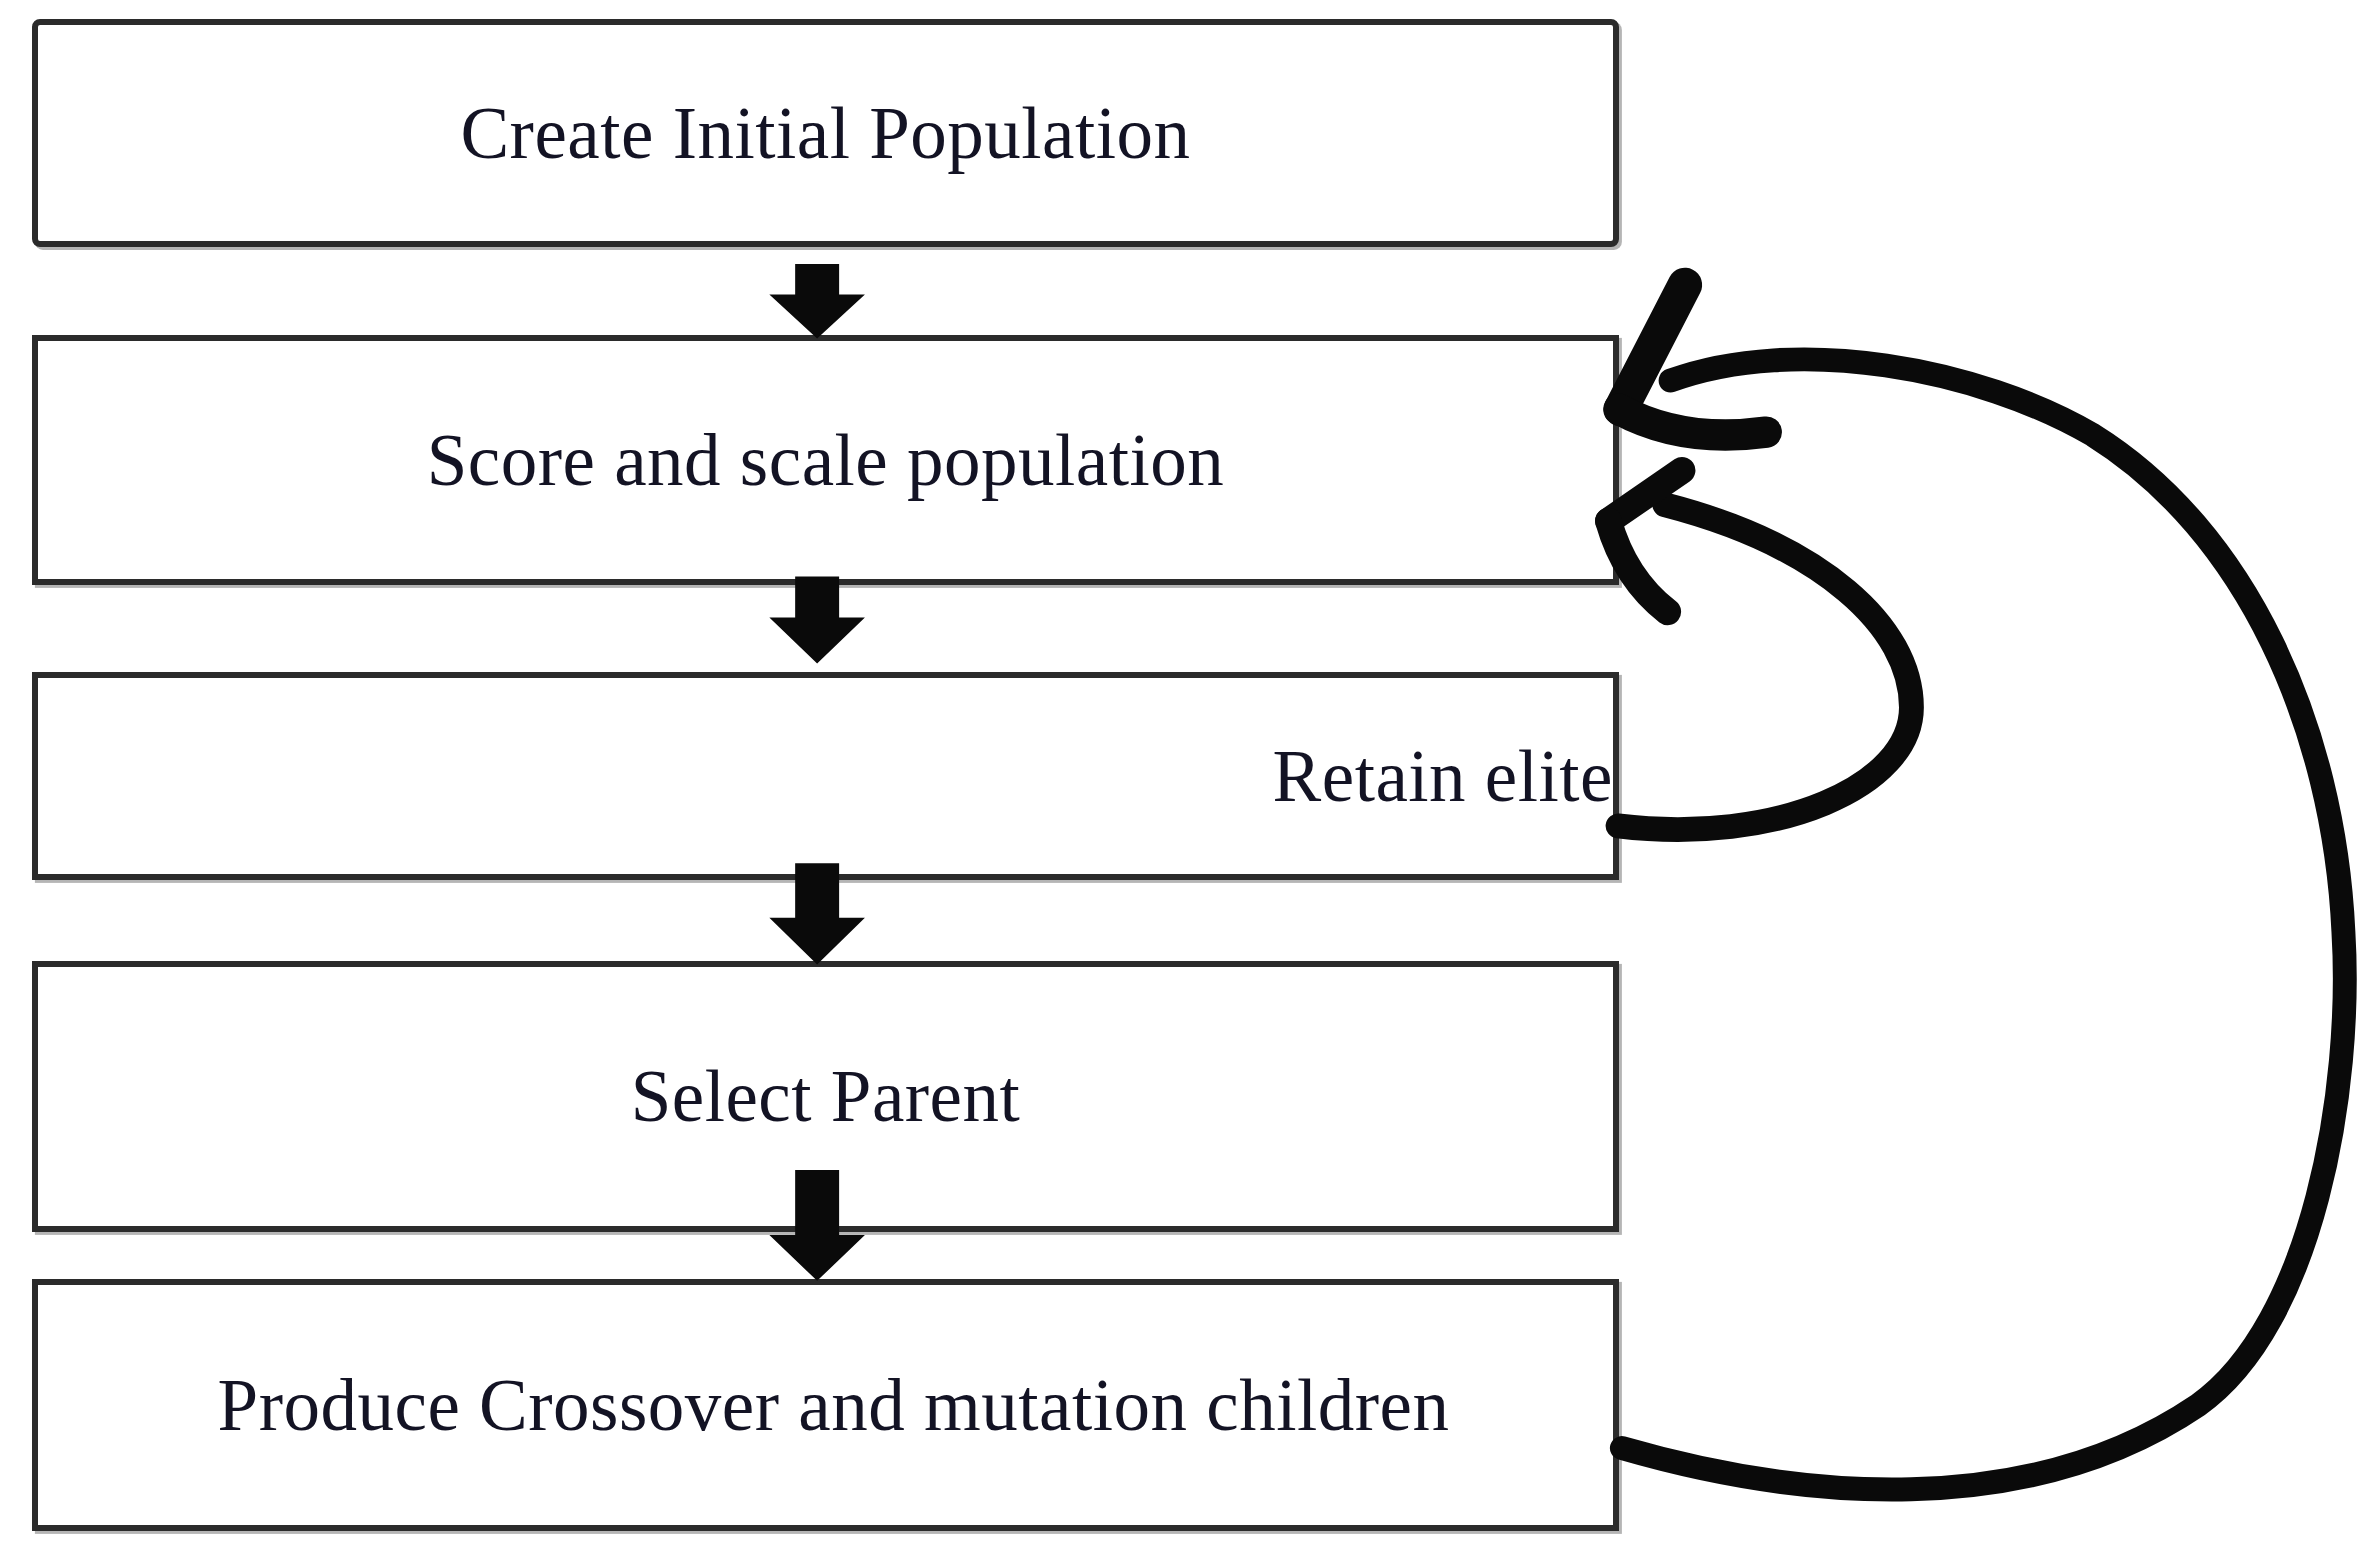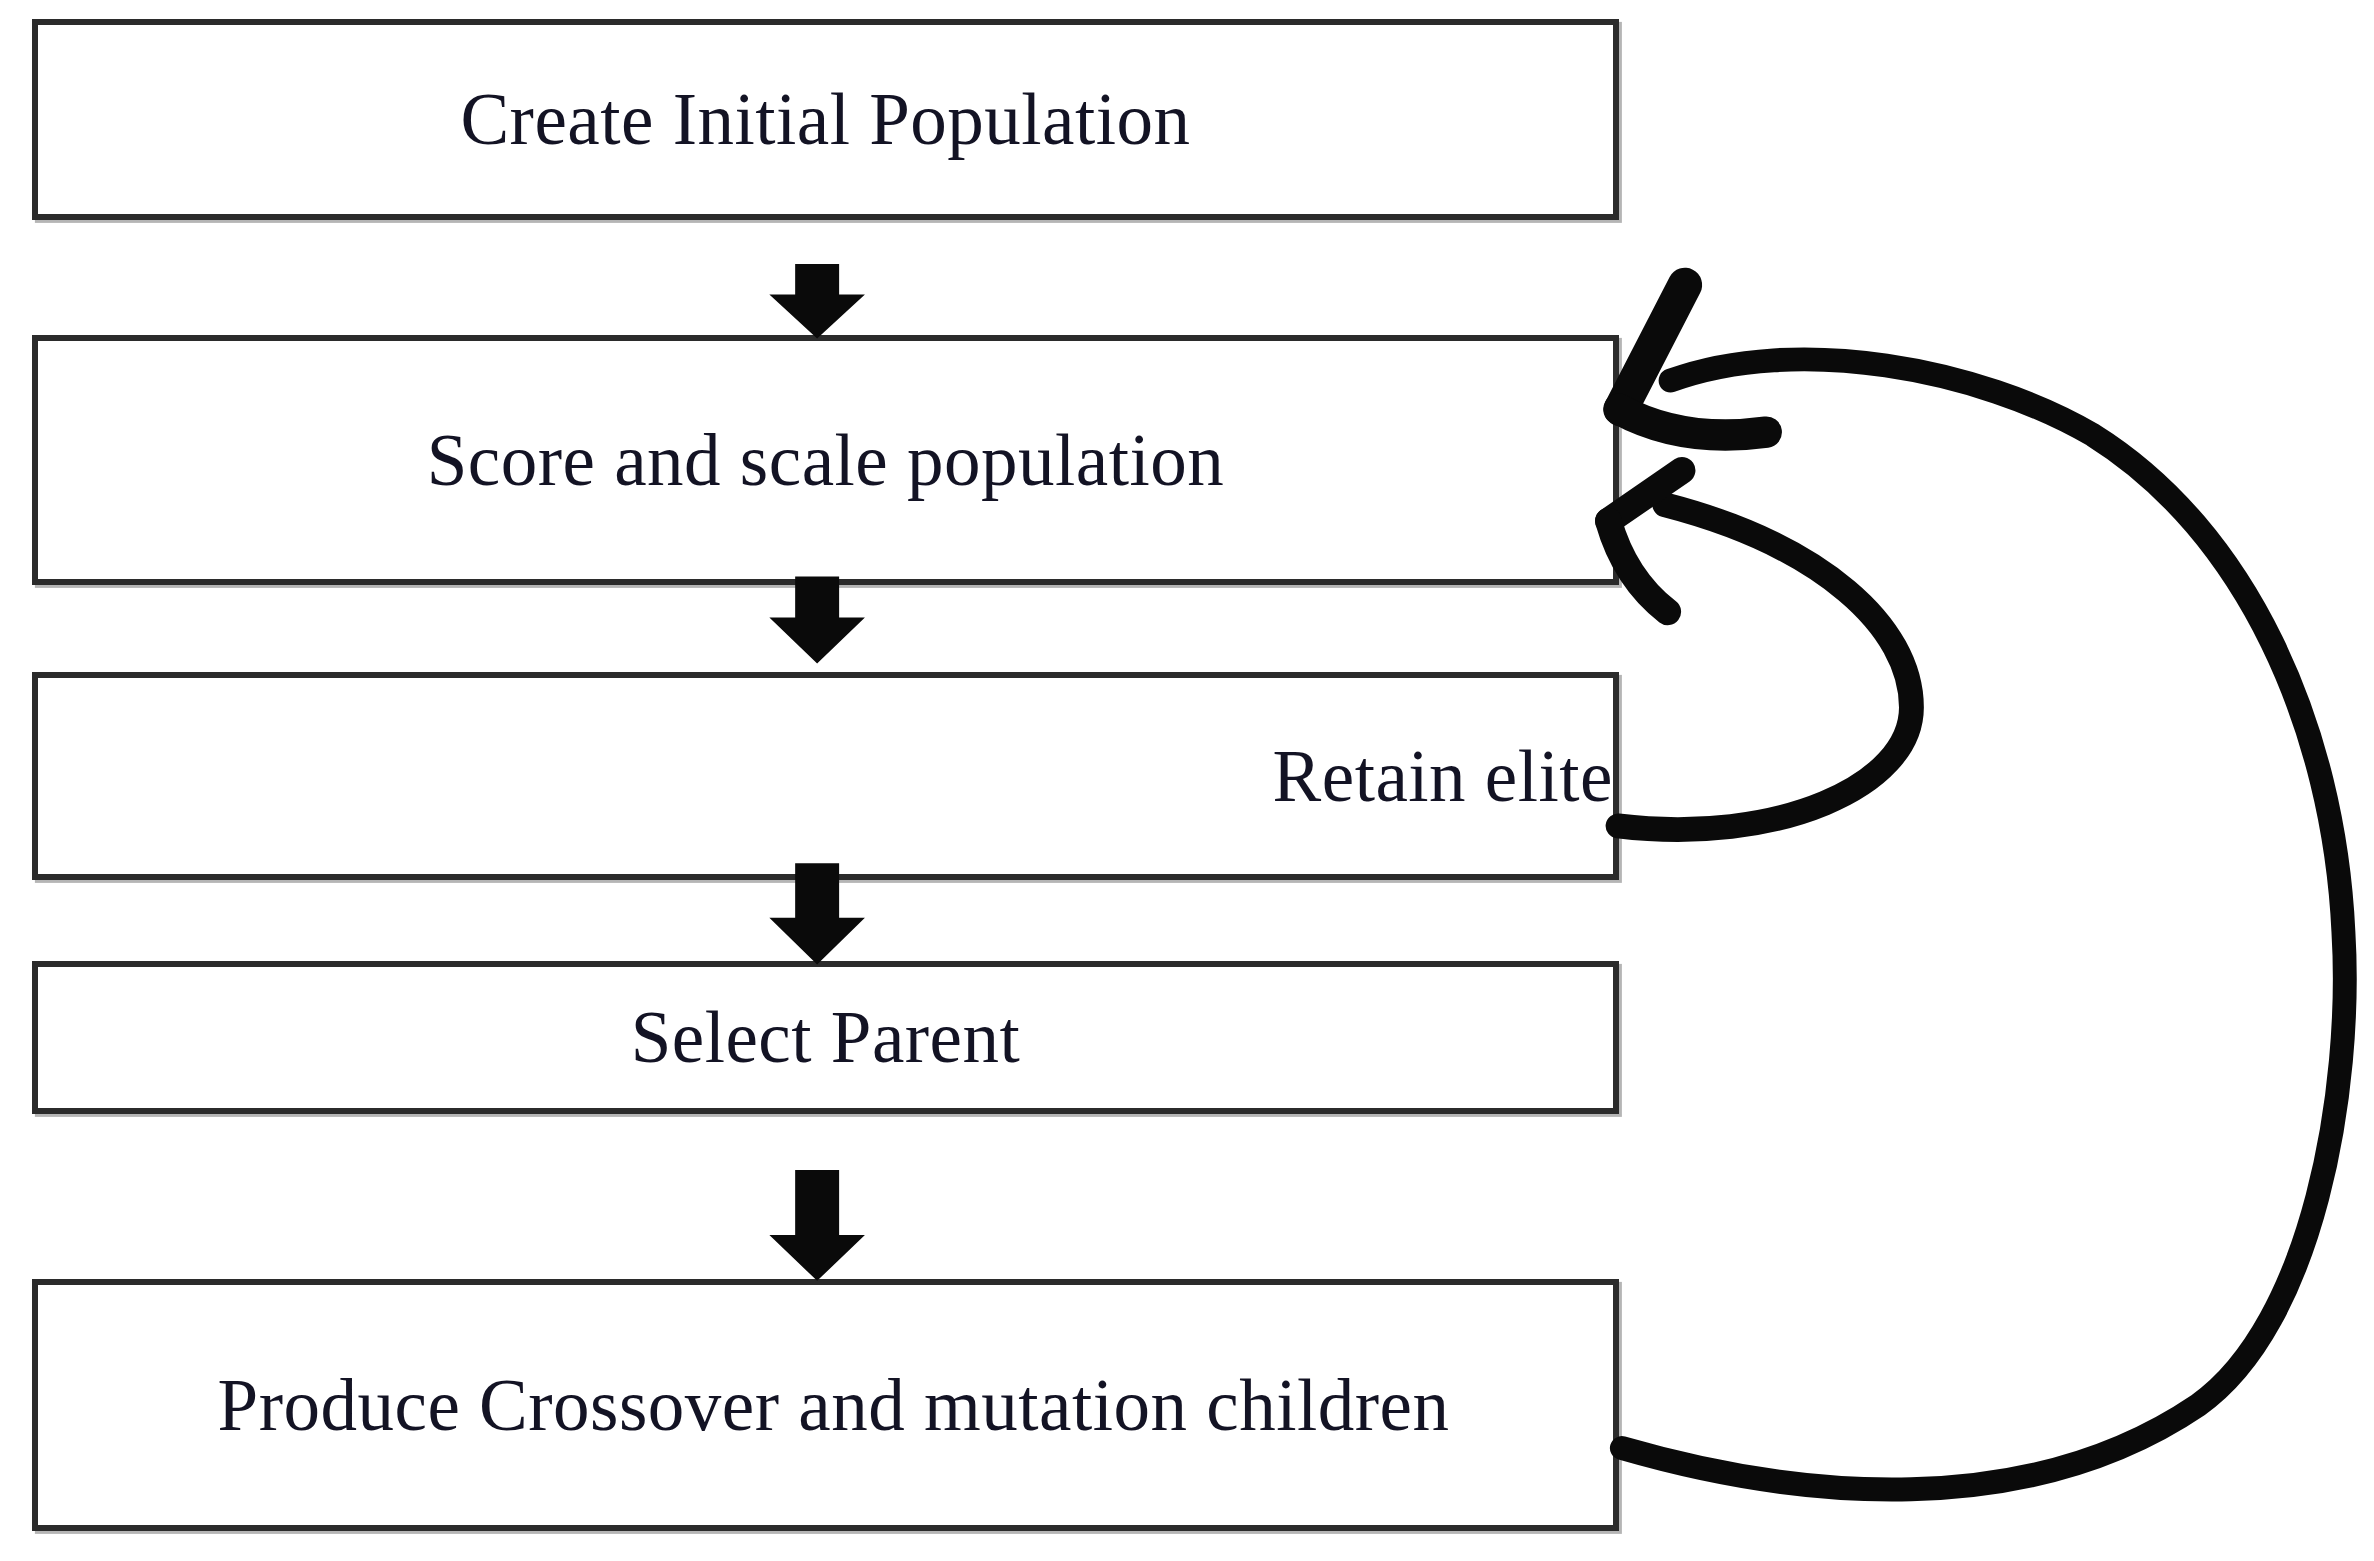--- a/index.html
+++ b/index.html
@@ -28,24 +28,24 @@
     box-shadow: 2.9px 2.9px 0 rgba(90,90,90,0.45);
   }
   .flow-node .label {
     color: #131324;
     font-size: 73px;
     line-height: 1;
     letter-spacing: 0.5px;
     white-space: nowrap;
     text-align: center;
   }
-  #node-1 { top: 19px;   height: 201px; }
+  #node-1 { top: 19px;   height: 228px; border-radius: 8px; }
   #node-2 { top: 335px;  height: 250px; }
   #node-3 { top: 672px;  height: 208px; justify-content: flex-end; }
-  #node-4 { top: 961px; height: 153px; }
+  #node-4 { top: 961px; height: 271px; }
   #node-5 { top: 1279px; height: 252px; padding-left: 16px; }
 
   #arrow-layer {
     position: absolute;
     top: 0;
     left: 0;
     width: 2374px;
     height: 1562px;
     pointer-events: none;
   }

